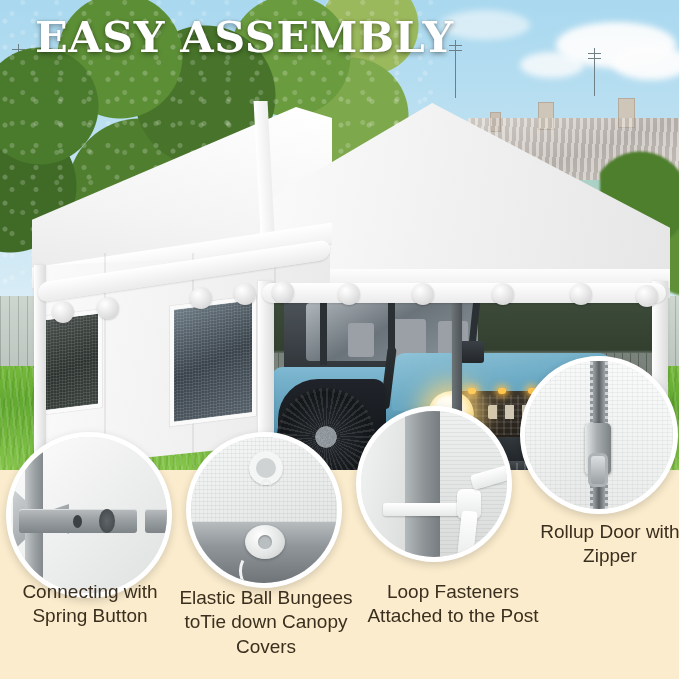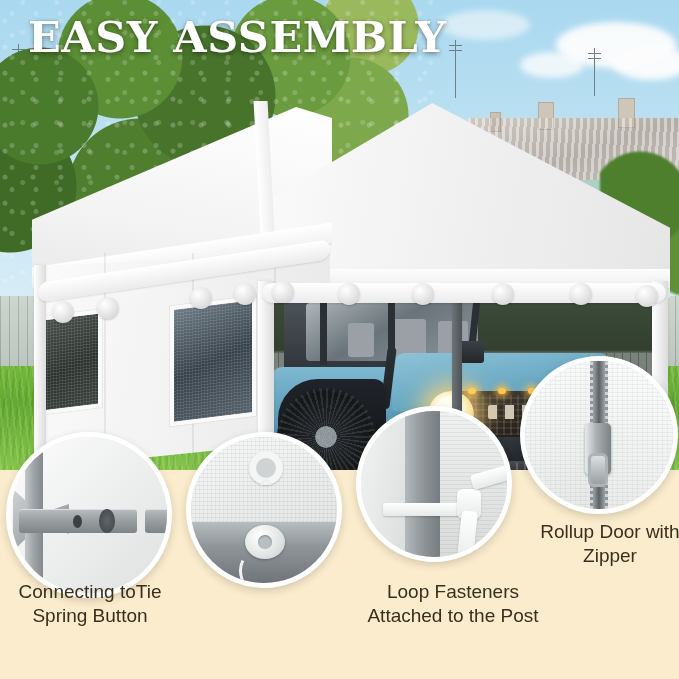--- a/index.html
+++ b/index.html
@@ -470,20 +470,21 @@
   
   .headline-block { position:absolute; left:28px; top:16px; }
   .headline {
     font-family:"DejaVu Serif", serif;
     font-weight:700;
     font-size:43px;
     line-height:1;
     color:#ffffff;
     letter-spacing:.5px;
     text-shadow:0 2px 5px rgba(0,0,0,.38), 0 0 2px rgba(0,0,0,.22);
+    margin-left:7px;
   }
   .subhead {
     margin-top:6px;
     font-family:"Liberation Sans", sans-serif;
     font-size:20px;
     color:#ffffff;
     opacity:.9;
     letter-spacing:.2px;
     text-shadow:0 1px 4px rgba(0,0,0,.35);
   }
@@ -649,17 +650,18 @@
 
   <div class="callout co4">
     <div class="co4-left"></div>
     <div class="co4-right"></div>
     <div class="zip-teeth"></div>
     <div class="zip-track"></div>
     <div class="zip-slider"></div>
     <div class="zip-pull"></div>
   </div>
 
-  <div class="caption cap1">Connecting toTie Spring Button</div>
+  <div class="caption cap1">Connecting with Spring Button</div>
+  <div class="caption cap2">Elastic Ball Bungees toTie down Canopy Covers</div>
   <div class="caption cap3">Loop Fasteners Attached to the Post</div>
   <div class="caption cap4">Rollup Door with Zipper</div>
 
 </div>
 
 </body></html>

